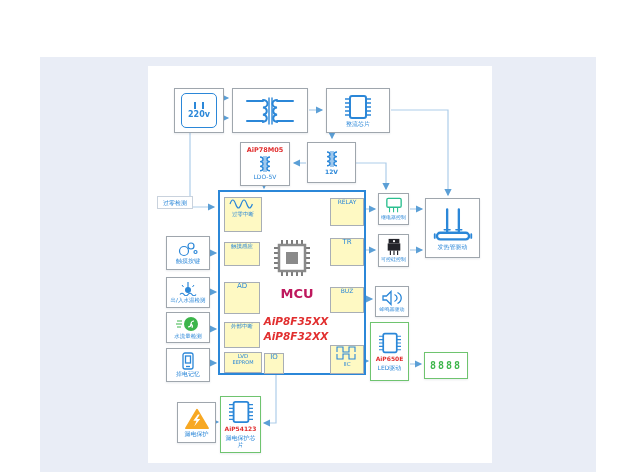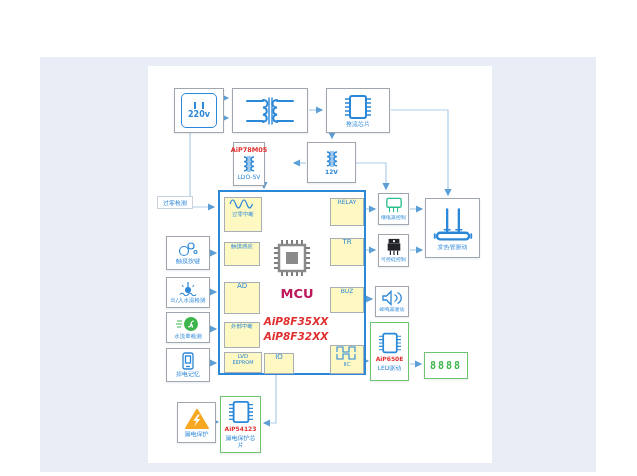--- a/index.html
+++ b/index.html
@@ -105,21 +105,21 @@
     <svg width="34" height="26" viewBox="0 0 34 26">
       <rect x="9" y="2" width="16" height="22" rx="2" fill="#fff" stroke="#2b87d8" stroke-width="2"></rect>
       <g stroke="#2b87d8" stroke-width="1.4">
         <path d="M4,5 H9 M4,9 H9 M4,13 H9 M4,17 H9 M4,21 H9"></path>
         <path d="M25,5 H30 M25,9 H30 M25,13 H30 M25,17 H30 M25,21 H30"></path>
       </g>
     </svg>
     <div class="lbl">整流芯片</div>
   </div>
 
-  <div class="box" style="left:233px;top:142px;width:32px;height:44px;">
+  <div class="box" style="left:240px;top:142px;width:50px;height:44px;">
     <div class="red">AiP78M05</div>
     <svg width="28" height="18" viewBox="0 0 28 18">
       <g stroke="#2b87d8" stroke-width="1.4" fill="none">
         <path d="M9,2 a3,2.3 0 0 1 0,4.6 a3,2.3 0 0 1 0,4.6 a3,2.3 0 0 1 0,4.6"></path>
         <path d="M19,2 a3,2.3 0 0 0 0,4.6 a3,2.3 0 0 0 0,4.6 a3,2.3 0 0 0 0,4.6"></path>
         <path d="M13,1 V17 M15,1 V17" stroke-width="0.9"></path>
       </g>
     </svg>
     <div class="lbl">LDO-5V</div>
   </div>
@@ -170,21 +170,21 @@
     </div>
     <div class="mblock" style="left:110px;top:153px;width:34px;height:29px;">
       <svg width="24" height="14" viewBox="0 0 24 14">
         <g stroke="#2b87d8" stroke-width="1.1" fill="none">
           <path d="M2,6 V1 H8 V6 H14 V1 H20 V6"></path>
           <path d="M2,8 V13 H8 V8 H14 V13 H20 V8"></path>
         </g>
       </svg>
       <div class="lbl" style="font-size:5.5px;">IIC</div>
     </div>
-    <div class="mblock" style="left:44px;top:161px;width:30px;height:21px;">
+    <div class="mblock" style="left:44px;top:161px;width:20px;height:21px;">
       <div class="lbl7">IO</div>
     </div>
     <svg style="position:absolute;left:52px;top:46px;" width="40" height="40" viewBox="0 0 40 40">
       <g stroke="#7d7d7d" stroke-width="2">
         <path d="M10,2 V7 M15,2 V7 M20,2 V7 M25,2 V7 M30,2 V7"></path>
         <path d="M10,33 V38 M15,33 V38 M20,33 V38 M25,33 V38 M30,33 V38"></path>
         <path d="M2,10 H7 M2,15 H7 M2,20 H7 M2,25 H7 M2,30 H7"></path>
         <path d="M33,10 H38 M33,15 H38 M33,20 H38 M33,25 H38 M33,30 H38"></path>
       </g>
       <rect x="7" y="7" width="26" height="26" fill="#fff" stroke="#8a8a8a" stroke-width="2.5"></rect>

